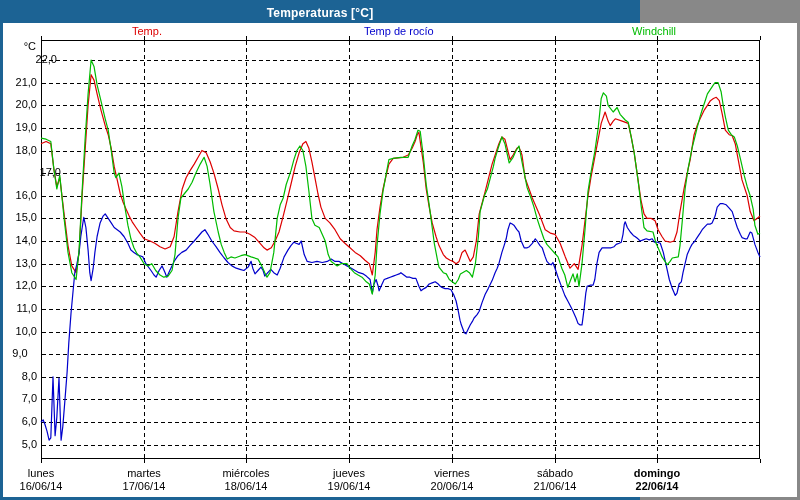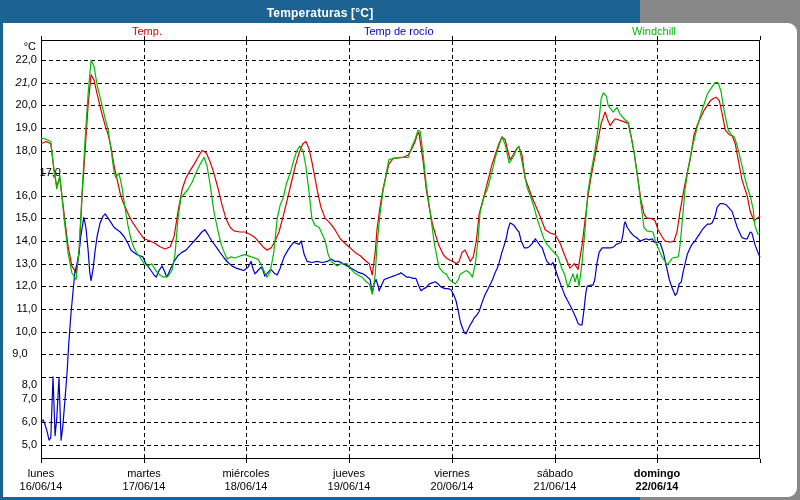--- a/index.html
+++ b/index.html
@@ -6,21 +6,21 @@
   .window{
     position:relative;width:640px;height:500px;box-sizing:border-box;
     border:3px solid #1c6394;background:#fff;
     font-family:"Liberation Sans", sans-serif;
   }
   .titlebar{
     height:20px;line-height:20px;background:#1c6394;color:#fff;
     font-size:12px;font-weight:bold;text-align:center;
     letter-spacing:0.2px;
   }
-  .content{position:relative;width:794px;height:474px;background:#fff;overflow:hidden;border-radius:9px;}
+  .content{position:relative;width:794px;height:474px;background:#fff;overflow:hidden;}
   #plot-svg{position:absolute;left:0;top:0;}
   .grid{stroke:#000;stroke-width:1;stroke-dasharray:4 3;shape-rendering:crispEdges;}
   .tick{stroke:#000;stroke-width:1;shape-rendering:crispEdges;}
   .frame{fill:none;stroke:#000;stroke-width:1;shape-rendering:crispEdges;}
   .legend-item{position:absolute;top:2px;font-size:11px;white-space:nowrap;}
   .unit-label{position:absolute;left:0;top:17px;width:33px;text-align:right;font-size:11px;color:#000;}
   .ylab{position:absolute;left:0;width:34px;text-align:right;font-size:11px;color:#000;}
   .xlab{position:absolute;width:96px;text-align:center;font-size:11px;color:#000;line-height:13px;}
 </style>
 </head>
@@ -75,35 +75,35 @@
         <line x1="654.5" y1="436" x2="654.5" y2="440" class="tick"></line>
         <line x1="654.5" y1="13" x2="654.5" y2="17" class="tick"></line>
         <line x1="757.5" y1="436" x2="757.5" y2="440" class="tick"></line>
         <line x1="757.5" y1="13" x2="757.5" y2="17" class="tick"></line>
         <rect x="38.5" y="17.5" width="718" height="418" class="frame"></rect>
         <polyline points="38.0,120.7 43.1,118.5 47.8,120.7 50.8,145.6 53.8,163.7 56.8,154.7 61.1,190.9 65.0,222.6 68.8,242.9 73.1,249.7 76.1,229.4 79.1,172.8 82.1,127.5 85.1,82.3 88.1,51.7 91.1,57.4 94.1,70.9 97.9,86.8 102.2,102.6 105.2,111.7 108.2,125.3 111.2,143.4 114.2,156.9 117.2,170.5 120.2,179.6 123.2,186.4 126.2,193.1 129.2,198.8 133.0,204.5 136.9,210.1 141.1,215.8 147.1,218.0 151.8,220.3 157.0,223.7 162.1,226.0 167.2,223.7 171.1,213.5 175.0,188.6 179.2,166.0 183.1,154.7 186.9,147.9 191.2,141.1 195.1,134.3 198.9,127.5 203.2,129.8 207.1,138.8 210.9,150.1 215.2,166.0 219.0,181.8 222.9,195.4 227.2,204.5 231.0,207.9 237.0,209.0 242.1,209.0 246.9,211.3 252.0,214.6 257.1,220.3 261.0,224.8 264.0,227.1 268.3,224.8 272.1,218.0 276.0,209.0 280.2,193.1 284.1,177.3 287.9,161.5 292.2,143.4 296.1,129.8 299.9,120.7 302.9,118.5 305.9,125.3 308.9,138.8 311.9,154.7 314.9,170.5 317.9,184.1 322.2,195.4 326.9,199.9 332.0,206.7 337.2,215.8 341.9,220.3 347.0,224.8 352.1,229.4 357.3,232.7 362.0,237.3 366.3,240.7 369.3,252.0 372.2,229.4 374.0,206.7 377.0,184.1 380.0,166.0 382.9,153.5 385.9,141.1 390.2,135.4 400.1,134.3 405.2,132.0 409.1,125.3 412.1,118.5 414.2,111.7 415.9,109.4 420.2,138.8 423.2,166.0 426.2,184.1 429.2,199.9 433.0,213.5 436.0,222.6 440.3,231.6 443.3,235.0 447.1,237.3 450.1,238.4 453.1,240.7 456.1,238.4 459.1,229.4 462.1,227.1 467.3,238.4 470.3,233.9 473.3,218.0 476.2,190.9 482.2,168.3 489.1,141.1 495.9,120.7 498.9,113.9 501.9,116.2 507.1,136.6 510.1,132.0 513.9,125.3 516.0,124.1 519.0,132.0 522.0,154.7 529.3,175.0 536.2,190.9 542.2,206.7 547.3,210.1 552.0,211.3 557.1,220.3 562.3,233.9 567.0,245.2 571.3,240.7 575.1,246.3 579.0,222.6 582.0,197.7 585.0,172.8 587.9,154.7 590.9,138.8 595.2,116.2 598.2,100.4 602.1,89.0 605.1,98.1 607.2,102.6 610.2,98.1 612.3,95.8 619.2,98.1 625.2,100.4 628.2,113.9 631.2,129.8 635.0,156.9 638.0,177.3 641.0,190.9 644.0,195.4 648.3,195.4 652.1,197.7 655.1,206.7 659.0,213.5 662.0,218.0 667.1,219.2 671.0,218.0 674.0,209.0 677.0,188.6 681.2,164.9 684.2,150.1 687.2,136.6 691.1,111.7 694.1,102.6 697.1,95.8 701.4,86.8 704.4,82.3 707.4,77.7 710.4,75.5 713.3,74.3 716.3,77.7 719.3,91.3 722.3,107.2 726.2,111.7 729.2,112.8 732.2,120.7 735.2,136.6 739.0,156.9 744.2,172.8 747.2,188.6 751.0,197.7 754.0,195.4 757.0,193.1" fill="none" stroke="#dd0000" stroke-width="1.2" stroke-linejoin="round"></polyline>
         <polyline points="38.0,399.1 40.1,396.8 41.9,401.3 44.0,408.1 46.1,417.2 47.8,414.9 50.0,353.8 52.1,412.7 53.8,394.6 56.0,355.0 58.1,417.2 59.8,403.6 62.0,376.4 64.1,349.3 65.8,319.9 68.0,290.5 70.1,267.8 71.8,249.7 74.0,240.7 76.1,229.4 77.8,213.5 79.9,199.9 80.8,194.3 82.9,204.5 85.1,227.1 86.8,249.7 88.1,257.6 90.2,245.2 91.9,229.4 94.1,213.5 97.1,199.9 100.1,193.1 102.2,190.9 105.2,195.4 108.2,199.9 111.2,204.5 114.2,206.7 117.2,209.0 121.0,213.5 124.9,220.3 127.9,227.1 130.9,229.4 133.9,231.6 136.9,232.7 139.9,233.9 142.9,240.7 148.0,247.5 151.0,252.0 153.1,254.2 156.1,247.5 159.1,242.9 162.1,249.7 163.8,254.2 166.8,247.5 171.1,238.4 175.0,232.7 178.8,229.4 183.1,227.1 186.9,222.6 191.2,218.0 195.1,213.5 198.9,209.0 201.9,206.7 204.9,211.3 208.8,218.0 213.0,223.7 216.9,229.4 221.2,235.0 225.0,239.5 228.9,242.9 233.2,245.2 237.0,246.3 240.9,247.5 245.1,244.1 248.1,238.4 249.8,245.2 252.0,250.9 255.0,247.5 258.0,244.1 260.1,247.5 261.8,253.1 264.8,249.7 267.8,246.3 270.8,249.7 274.2,252.0 277.2,245.2 281.1,233.9 284.9,227.1 287.9,222.6 290.9,219.2 293.1,220.3 296.1,221.4 298.2,218.0 301.2,231.6 304.2,238.4 308.9,239.5 314.0,238.4 319.2,239.5 324.3,238.4 328.2,236.1 332.0,238.4 335.9,238.4 340.2,240.7 344.0,242.9 348.3,245.2 352.1,247.5 356.0,249.7 360.3,250.9 363.3,253.1 367.1,256.5 369.3,270.1 371.0,261.0 373.1,256.5 375.2,263.3 376.1,267.8 379.1,261.0 381.2,256.5 384.2,255.4 387.2,254.2 390.2,253.1 393.2,252.0 396.2,250.9 397.9,249.7 400.9,252.0 403.9,254.2 406.9,254.2 409.9,255.4 412.9,255.4 415.9,263.3 418.0,267.8 421.0,265.6 423.2,264.4 426.2,261.0 429.2,259.9 432.2,258.8 435.2,261.0 437.3,263.3 439.0,264.4 442.0,265.6 445.0,265.6 448.0,266.7 451.0,272.4 453.1,278.0 455.3,288.2 457.0,297.2 458.3,301.8 460.0,306.3 461.3,309.7 463.0,310.8 465.1,306.3 467.3,301.8 469.4,298.4 471.1,295.0 474.1,291.6 476.2,288.2 479.2,279.1 482.2,271.2 485.2,265.6 487.4,261.0 489.1,257.6 492.1,249.7 494.2,245.2 495.9,240.7 498.9,229.4 501.1,222.6 503.2,215.8 504.9,206.7 507.1,199.9 509.2,201.1 510.9,202.2 513.9,206.7 516.0,209.0 518.2,218.0 521.2,224.8 524.2,224.8 526.3,223.7 529.3,220.3 532.3,215.8 534.0,218.0 537.0,222.6 539.2,224.8 542.2,233.9 543.9,238.4 546.0,240.7 548.1,241.8 549.9,239.5 552.0,245.2 555.0,254.2 558.8,264.4 561.8,272.4 564.8,278.0 567.8,283.7 570.0,288.2 573.0,295.0 575.1,300.6 576.8,301.8 579.0,301.8 579.8,296.1 581.1,285.9 582.8,270.1 584.1,263.3 587.1,262.2 590.1,262.2 591.8,256.5 593.9,240.7 596.1,229.4 599.1,224.8 602.1,224.8 605.1,224.8 608.1,224.8 611.1,223.7 613.2,221.4 616.2,220.3 618.3,219.2 620.0,211.3 621.3,201.1 622.2,198.8 624.3,204.5 627.3,209.0 630.3,212.4 632.0,213.5 635.0,215.8 637.2,218.0 640.2,216.9 643.2,215.8 646.2,216.9 649.2,215.8 651.3,219.2 654.3,219.2 657.3,220.3 660.3,229.4 663.3,242.9 666.3,256.5 669.3,265.6 672.3,272.4 674.0,270.1 676.1,261.0 678.3,258.8 680.0,249.7 682.1,240.7 684.2,231.6 687.2,224.8 689.0,221.4 691.9,218.0 694.1,214.6 697.1,210.1 699.2,206.7 702.2,203.3 704.4,201.1 707.4,201.1 709.1,199.9 712.1,193.1 714.2,184.1 717.2,180.7 720.2,180.7 723.2,181.8 726.2,185.2 729.2,188.6 731.3,195.4 734.3,204.5 737.3,211.3 739.0,214.6 742.0,215.8 744.2,215.8 747.2,209.0 748.9,210.1 751.9,221.4 754.9,229.4 757.0,233.9" fill="none" stroke="#0000cc" stroke-width="1.2" stroke-linejoin="round"></polyline>
         <polyline points="38.0,115.1 43.1,116.2 47.8,118.5 50.8,145.6 53.8,166.0 56.8,152.4 61.1,195.4 65.0,229.4 68.8,249.7 73.1,256.5 76.1,227.1 79.1,168.3 82.1,116.2 85.1,70.9 88.1,37.0 91.1,43.8 94.1,61.9 97.9,77.7 102.2,95.8 105.2,107.2 108.2,127.5 111.2,150.1 112.9,154.7 115.9,150.1 118.9,163.7 121.9,184.1 124.9,202.2 127.9,215.8 130.9,224.8 133.9,230.5 136.9,233.9 141.1,240.7 145.0,242.9 148.8,240.7 152.7,247.5 157.0,252.0 160.8,254.2 165.1,253.1 169.0,247.5 172.0,231.6 175.0,195.4 177.9,175.0 185.2,166.0 189.1,159.2 192.9,150.1 197.2,141.1 201.1,134.3 204.1,143.4 207.1,161.5 210.9,188.6 215.2,209.0 218.2,221.4 221.2,229.4 224.2,236.1 228.0,233.9 231.9,235.0 237.9,232.7 242.1,231.6 248.1,233.9 255.0,236.1 258.8,242.9 261.8,249.7 264.0,254.2 267.0,249.7 270.8,229.4 274.2,195.4 277.2,181.8 280.2,175.0 283.2,161.5 287.9,147.9 290.9,136.6 293.9,127.5 296.9,123.0 299.9,127.5 302.9,143.4 305.9,168.3 308.9,195.4 311.9,202.2 316.2,204.5 319.2,211.3 322.2,218.0 325.2,231.6 328.2,238.4 331.2,240.7 334.2,242.9 338.0,240.7 344.0,240.7 347.0,245.2 351.3,249.7 355.1,252.0 359.0,254.2 363.3,258.8 366.3,261.0 369.3,271.2 372.2,252.0 374.0,222.6 377.0,190.9 380.0,168.3 382.9,152.4 385.9,136.6 390.2,135.4 397.9,134.3 405.2,134.3 409.1,123.0 412.1,116.2 415.0,107.2 417.2,108.3 420.2,132.0 423.2,161.5 426.2,181.8 429.2,204.5 431.3,220.3 434.3,236.1 436.0,244.1 440.3,249.7 443.3,250.9 446.3,256.5 452.3,261.0 455.3,256.5 457.4,250.9 463.4,247.5 466.4,249.7 469.4,254.2 472.4,240.7 475.4,213.5 477.1,188.6 481.4,172.8 484.4,166.0 487.4,154.7 490.4,143.4 492.1,135.4 495.1,125.3 498.9,113.9 501.9,120.7 506.2,140.0 510.1,134.3 513.1,127.5 516.0,123.0 519.0,138.8 524.2,164.9 528.0,175.0 531.0,184.1 534.0,195.4 537.0,204.5 540.9,215.8 543.9,221.4 549.0,227.1 552.0,230.5 555.0,233.9 558.8,245.2 561.8,252.0 564.8,264.4 567.8,256.5 570.0,250.9 572.1,258.8 574.3,250.9 576.0,263.3 579.0,240.7 582.0,206.7 585.0,168.3 587.9,150.1 591.8,128.7 595.2,104.9 598.2,75.5 600.4,69.8 603.4,73.2 605.1,82.3 610.2,89.0 614.1,84.5 617.1,91.3 622.2,97.0 625.2,99.2 628.2,113.9 631.2,129.8 635.0,156.9 638.0,181.8 641.0,204.5 644.0,207.9 650.0,209.0 653.0,220.3 655.1,224.8 659.0,233.9 662.0,238.4 664.1,241.8 667.1,238.4 669.3,235.0 675.3,233.9 677.0,222.6 679.1,199.9 682.1,166.0 685.1,145.6 689.0,125.3 691.9,113.9 694.1,104.9 697.1,93.6 699.2,86.8 702.2,77.7 704.4,70.9 707.4,66.4 710.4,61.9 712.1,59.6 715.1,59.6 718.1,68.7 720.2,82.3 722.3,93.6 725.3,107.2 728.3,111.7 731.3,113.9 734.3,123.0 737.3,135.4 741.2,152.4 744.2,163.7 747.2,172.8 750.2,186.4 751.9,202.2 754.9,211.3 757.0,210.1" fill="none" stroke="#00bb00" stroke-width="1.2" stroke-linejoin="round"></polyline>
       </svg>
     <div id="labels">
-        <div class="ylab" style="top: 30px;">22,0</div>
-        <div class="ylab" style="top: 53px; font-style: italic;">21,0</div>
+        <div class="ylab" style="top: 30px; padding-left: 20px;">22,0</div>
+        <div class="ylab" style="top: 53px;">21,0</div>
         <div class="ylab" style="top: 75px;">20,0</div>
         <div class="ylab" style="top: 98px;">19,0</div>
         <div class="ylab" style="top: 121px;">18,0</div>
         <div class="ylab" style="top: 143px; padding-left: 24px;">17,0</div>
         <div class="ylab" style="top: 166px;">16,0</div>
         <div class="ylab" style="top: 188px;">15,0</div>
         <div class="ylab" style="top: 211px;">14,0</div>
         <div class="ylab" style="top: 234px;">13,0</div>
         <div class="ylab" style="top: 256px;">12,0</div>
         <div class="ylab" style="top: 279px;">11,0</div>
         <div class="ylab" style="top: 302px;">10,0</div>
         <div class="ylab" style="top: 324px; text-align: center;">9,0</div>
-        <div class="ylab" style="top: 347px; margin-top: 8px;">8,0</div>
+        <div class="ylab" style="top: 347px;">8,0</div>
         <div class="ylab" style="top: 369px;">7,0</div>
         <div class="ylab" style="top: 392px;">6,0</div>
         <div class="ylab" style="top: 415px;">5,0</div>
         <div class="xlab" style="left: -10px; top: 444px;">
           <div>lunes</div>
           <div>16/06/14</div>
         </div>
         <div class="xlab" style="left: 93px; top: 444px;">
           <div>martes</div>
           <div>17/06/14</div>

